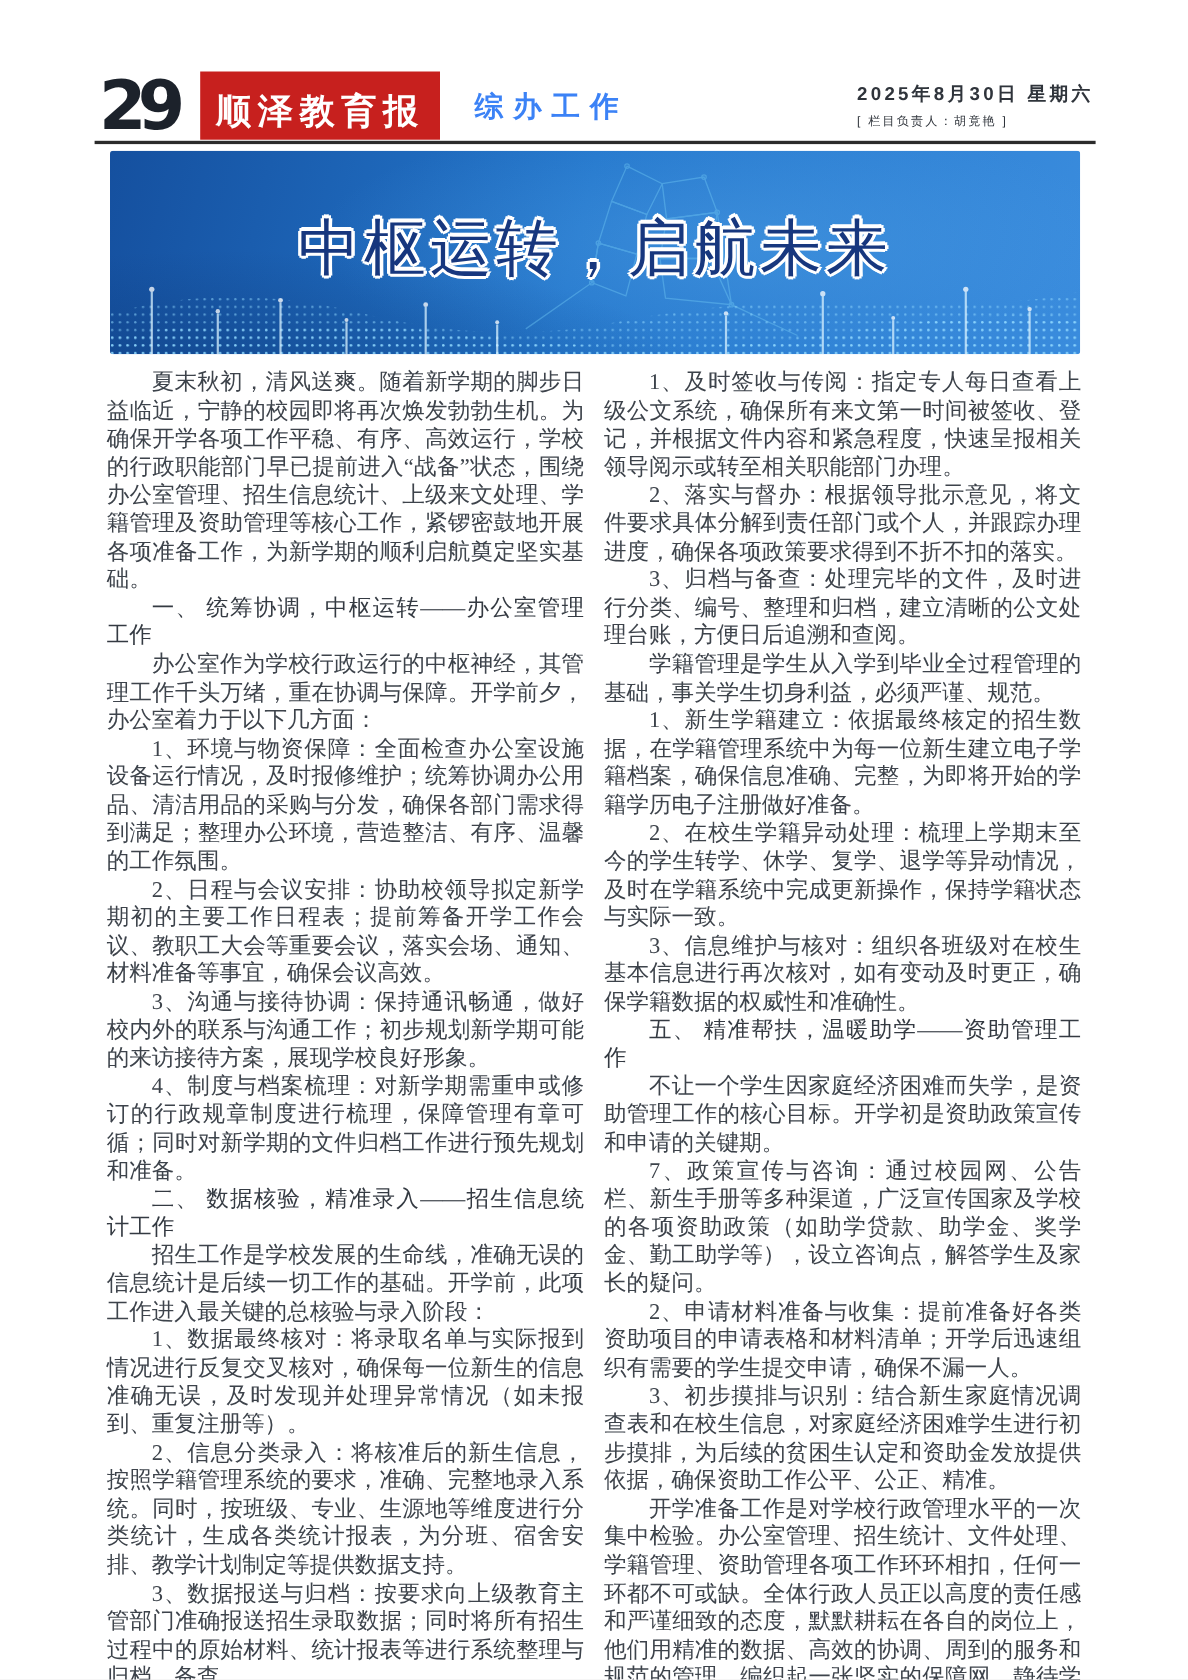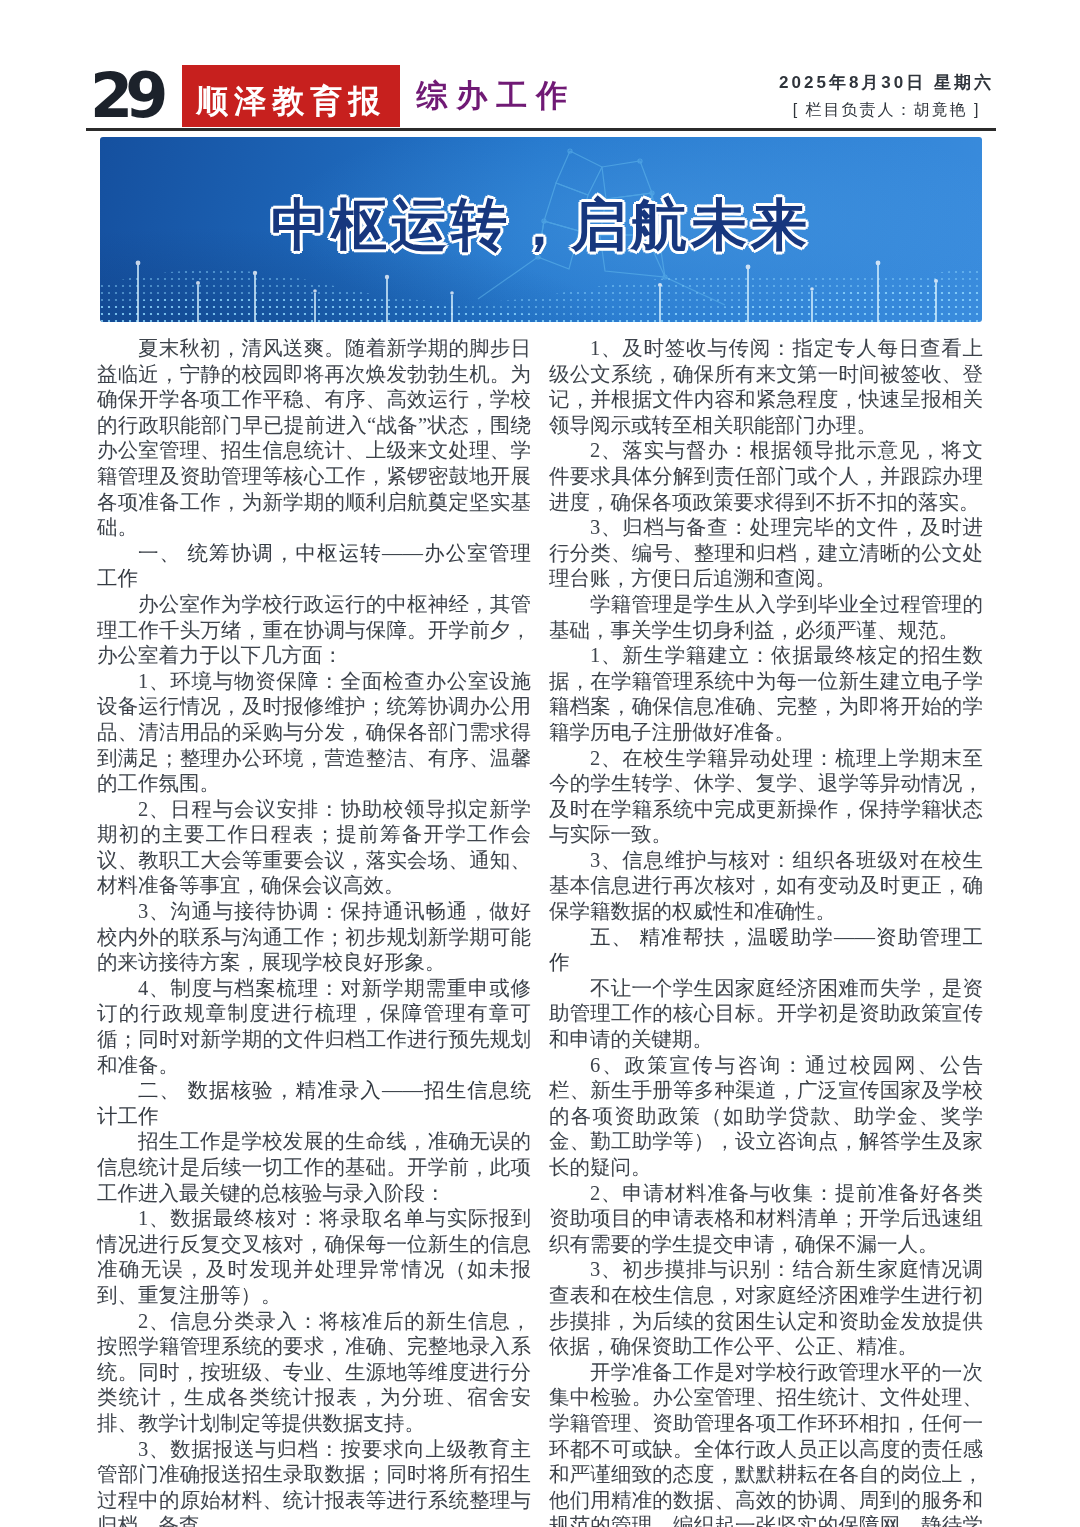--- a/index.html
+++ b/index.html
@@ -24,48 +24,48 @@
     letter-spacing:-8px; margin-right:16px; padding-right:6px;
   }
   .masthead{
     background:var(--masthead-bg); color:#ffffff;
     font-family:"DejaVu Serif","Liberation Serif",serif;
     font-weight:bold; font-size:32px; line-height:1;
     padding:20px 14px 10px 14px; letter-spacing:6px; white-space:nowrap;text-align:right;
   }
   .section-title{
     font-family:"Liberation Sans","DejaVu Sans",sans-serif;
-    font-weight:bold; font-size:31px; color:#701a75;
-    letter-spacing:9px; margin-left:16px; white-space:nowrap;
+    font-weight:bold; font-size:26px; color:#3b82f6;
+    letter-spacing:9px; margin-left:31px; white-space:nowrap;
   }
   .header-right{
-    margin-left:auto; text-align:center; color:#2f343b;
+    margin-left:auto; text-align:left; color:#2f343b;
     font-family:"Liberation Sans","DejaVu Sans",sans-serif;
   }
   .header-date{font-size:17px; letter-spacing:3px; font-weight:bold;}
-  .header-editor{font-size:16px; letter-spacing:2px; margin-top:6px;}
+  .header-editor{font-size:11px; letter-spacing:2px; margin-top:6px;}
   .header-rule{
     position:absolute; left:86px; right:84px; top:128px; height:3px;
     background:var(--rule);
   }
   
   .banner{
     position:absolute; left:100px; top:137px; width:882px; height:185px;
     border-radius:3px; overflow:hidden;
     background:
       radial-gradient(90% 120% at 12% 115%, rgba(10,50,110,.45) 0%, rgba(10,50,110,0) 55%),
       radial-gradient(60% 90% at 63% 45%, rgba(90,170,235,.35) 0%, rgba(90,170,235,0) 70%),
       linear-gradient(103deg, var(--banner-left) 0%, var(--banner-mid) 48%, var(--banner-right) 100%);
   }
   .banner-art{position:absolute; inset:0; width:100%; height:100%;}
   .banner-title{
     position:absolute; left:0; width:100%; top:50%; transform:translateY(-55%);
     text-align:center;
     font-family:"DejaVu Sans","Liberation Sans",sans-serif;
-    font-weight:700; font-size:56px; letter-spacing:4px; color:var(--banner-title);
+    font-weight:400; font-size:56px; letter-spacing:4px; color:var(--banner-title);
     text-shadow:
       -3px 0 0 #fff, 3px 0 0 #fff, 0 -3px 0 #fff, 0 3px 0 #fff,
       -2px -2px 0 #fff, 2px -2px 0 #fff, -2px 2px 0 #fff, 2px 2px 0 #fff;
     white-space:nowrap;
   }
   
   .article{
     position:absolute; left:97px; top:336px; width:886px;
     display:flex; gap:18px;
   }
@@ -167,20 +167,20 @@
     <div class="col">
         <p class="body">1、及时签收与传阅：指定专人每日查看上级公文系统，确保所有来文第一时间被签收、登记，并根据文件内容和紧急程度，快速呈报相关领导阅示或转至相关职能部门办理。</p>
         <p class="body">2、落实与督办：根据领导批示意见，将文件要求具体分解到责任部门或个人，并跟踪办理进度，确保各项政策要求得到不折不扣的落实。</p>
         <p class="body">3、归档与备查：处理完毕的文件，及时进行分类、编号、整理和归档，建立清晰的公文处理台账，方便日后追溯和查阅。</p>
         <p class="body">学籍管理是学生从入学到毕业全过程管理的基础，事关学生切身利益，必须严谨、规范。</p>
         <p class="body">1、新生学籍建立：依据最终核定的招生数据，在学籍管理系统中为每一位新生建立电子学籍档案，确保信息准确、完整，为即将开始的学籍学历电子注册做好准备。</p>
         <p class="body">2、在校生学籍异动处理：梳理上学期末至今的学生转学、休学、复学、退学等异动情况，及时在学籍系统中完成更新操作，保持学籍状态与实际一致。</p>
         <p class="body">3、信息维护与核对：组织各班级对在校生基本信息进行再次核对，如有变动及时更正，确保学籍数据的权威性和准确性。</p>
         <p class="heading">五、 精准帮扶，温暖助学——资助管理工作</p>
         <p class="body">不让一个学生因家庭经济困难而失学，是资助管理工作的核心目标。开学初是资助政策宣传和申请的关键期。</p>
-        <p class="body">6、政策宣传与咨询：通过校园网、公告栏、新生手册等多种渠道，广泛宣传国家及学校的各项资助政策（如助学贷款、助学金、奖学金、勤工助学等），设立咨询点，解答学生及家长的疑问。</p>
+        <p class="body">7、政策宣传与咨询：通过校园网、公告栏、新生手册等多种渠道，广泛宣传国家及学校的各项资助政策（如助学贷款、助学金、奖学金、勤工助学等），设立咨询点，解答学生及家长的疑问。</p>
         <p class="body">2、申请材料准备与收集：提前准备好各类资助项目的申请表格和材料清单；开学后迅速组织有需要的学生提交申请，确保不漏一人。</p>
         <p class="body">3、初步摸排与识别：结合新生家庭情况调查表和在校生信息，对家庭经济困难学生进行初步摸排，为后续的贫困生认定和资助金发放提供依据，确保资助工作公平、公正、精准。</p>
         <p class="body">开学准备工作是对学校行政管理水平的一次集中检验。办公室管理、招生统计、文件处理、学籍管理、资助管理各项工作环环相扣，任何一环都不可或缺。全体行政人员正以高度的责任感和严谨细致的态度，默默耕耘在各自的岗位上，他们用精准的数据、高效的协调、周到的服务和规范的管理，编织起一张坚实的保障网，静待学子归来，共同开启充满希望的新学期篇章。</p>
       </div>
   </div>
 
 </div>
 
 </body></html>

